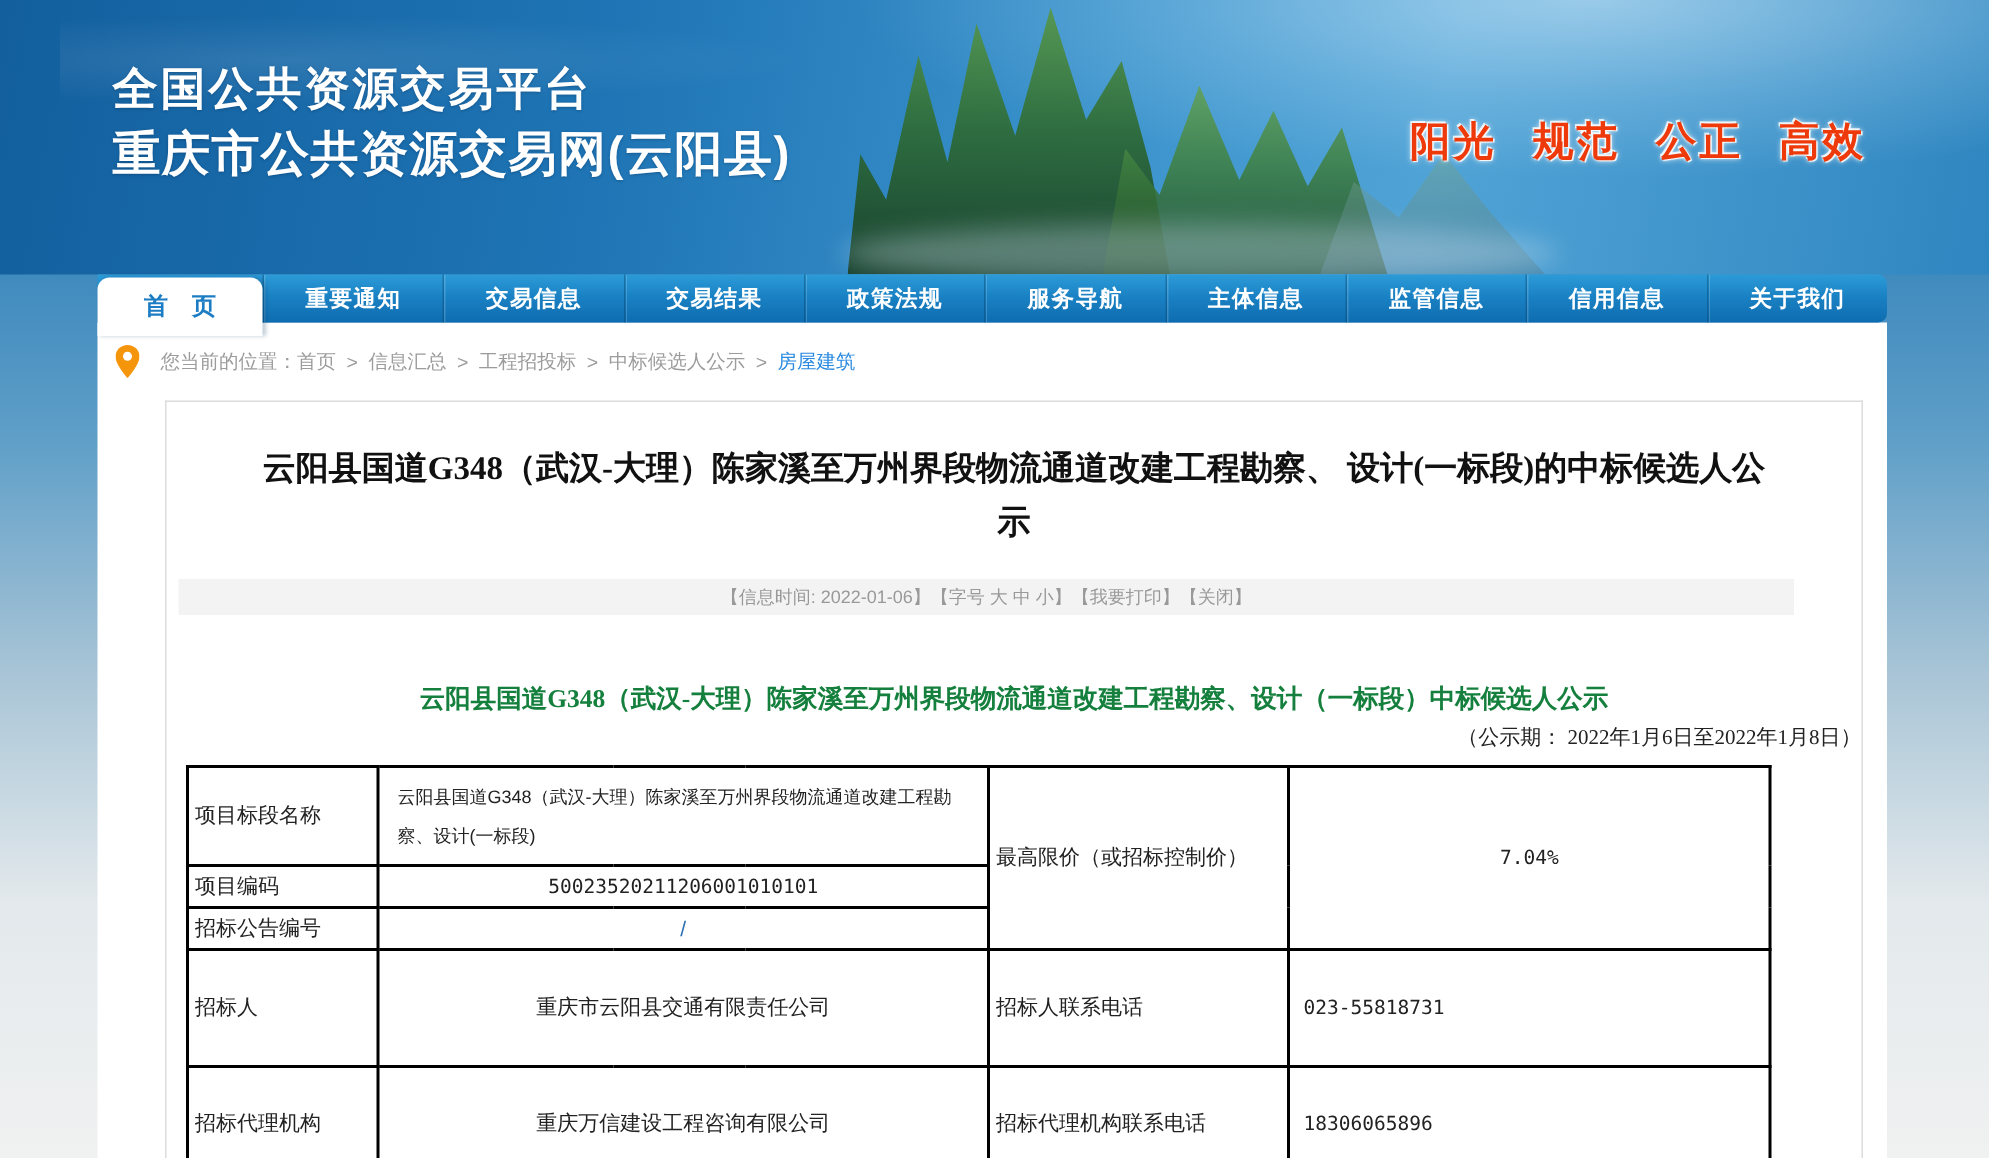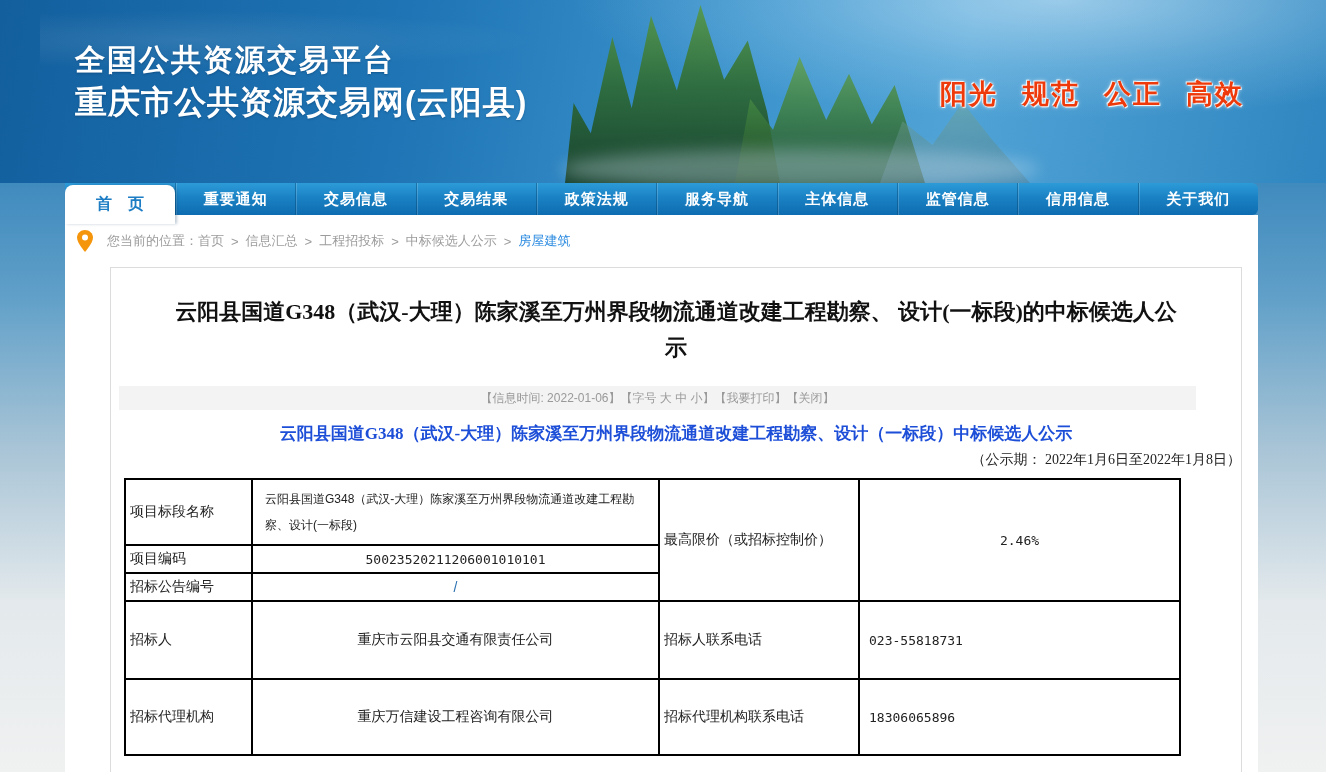--- a/index.html
+++ b/index.html
@@ -59,22 +59,22 @@
 
   .panel { position:relative; margin:0 16px 0 45px; width:1132px; height:505px;
            border:1px solid #dcdcdc; border-bottom:none; background:#fff; }
 
   .doc-title { margin:26px 55px 0; text-align:center; font-family:"Liberation Serif","DejaVu Serif",serif;
                font-size:22px; font-weight:bold; color:#111; line-height:36px; }
   .meta-bar { margin:20px 45px 0 8px; height:24px; background:#f3f3f3; display:flex;
               align-items:center; justify-content:center; }
   .meta-bar span { font-size:12px; color:#999; white-space:pre; }
   .meta-action { cursor:pointer; }
-  .doc-subtitle { margin:12px 30px 0; text-align:center; font-family:"Liberation Serif","DejaVu Serif",serif;
-                  font-size:17px; font-weight:bold; color:#1d4ed8; }
+  .doc-subtitle { margin:44px 30px 0; text-align:center; font-family:"Liberation Serif","DejaVu Serif",serif;
+                  font-size:17px; font-weight:bold; color:#15803d; }
   .doc-period { margin-top:6px; text-align:right; font-family:"Liberation Serif","DejaVu Serif",serif;
                 font-size:14px; color:#222; }
 
   
   table.bid { border-collapse:collapse; margin:9px 0 0 13px; width:1055px; table-layout:fixed;
               font-size:14px; color:#222; }
   table.bid td { border:2px solid #000; vertical-align:middle; }
   .lbl { text-align:left; padding:0 4px; }
   .val-left { text-align:left; padding:6px 12px; font-size:12px; line-height:26px;margin-top:32px; }
   .val-center { text-align:center; }
@@ -171,21 +171,21 @@
             <col style="width:101px">
               <col style="width:61px">
               <col style="width:200px">
               <col style="width:321px">
           </colgroup>
           <tbody>
               <tr class="r1">
             <td class="lbl">项目标段名称</td>
             <td class="val-left" colspan="4">云阳县国道G348（武汉-大理）陈家溪至万州界段物流通道改建工程勘察、设计(一标段)</td>
             <td class="lbl" rowspan="3">最高限价（或招标控制价）</td>
-            <td class="val-center num" rowspan="3">2.46%</td>
+            <td class="val-center num" rowspan="3">7.04%</td>
           </tr>
           <tr class="r2">
             <td class="lbl">项目编码</td>
             <td class="val-center num" colspan="4">50023520211206001010101</td>
           </tr>
           <tr class="r3">
             <td class="lbl">招标公告编号</td>
             <td class="val-center slash" colspan="4">/</td>
           </tr>
           <tr class="r4">

